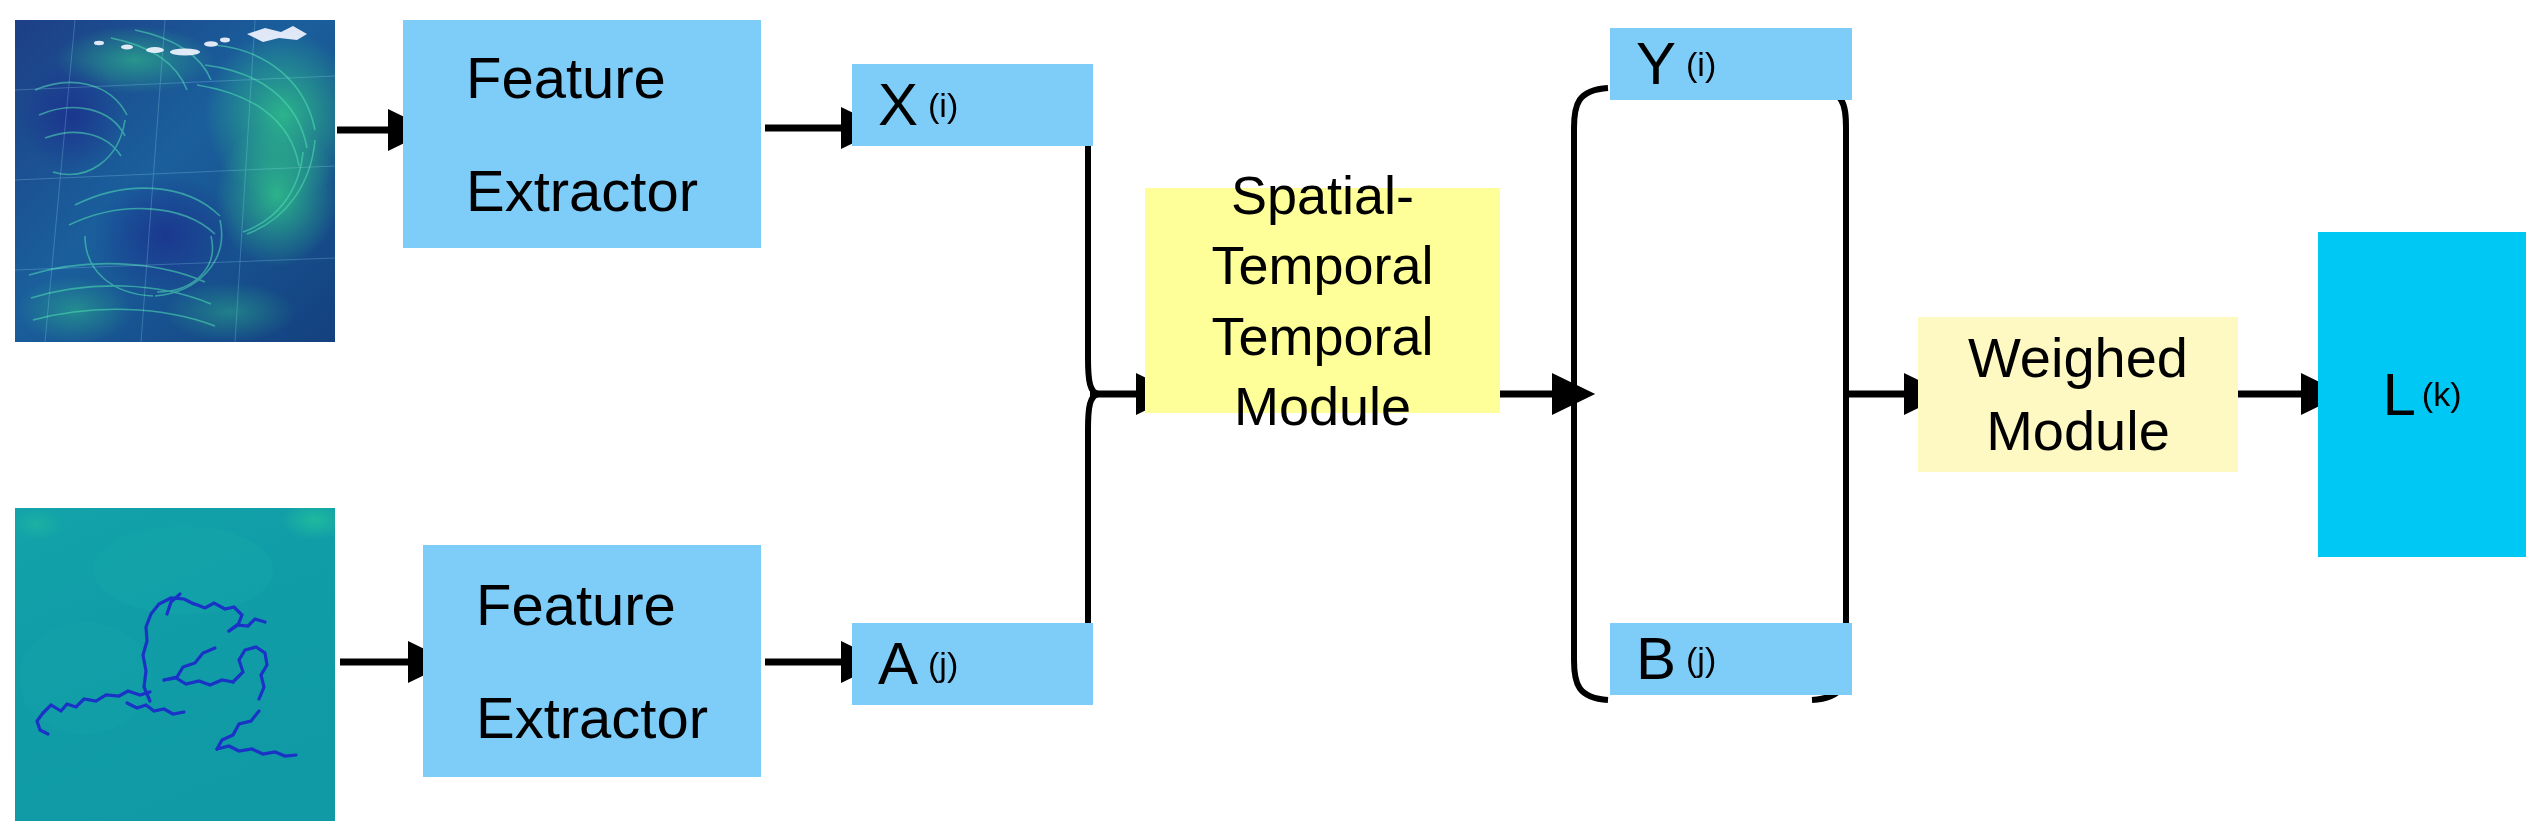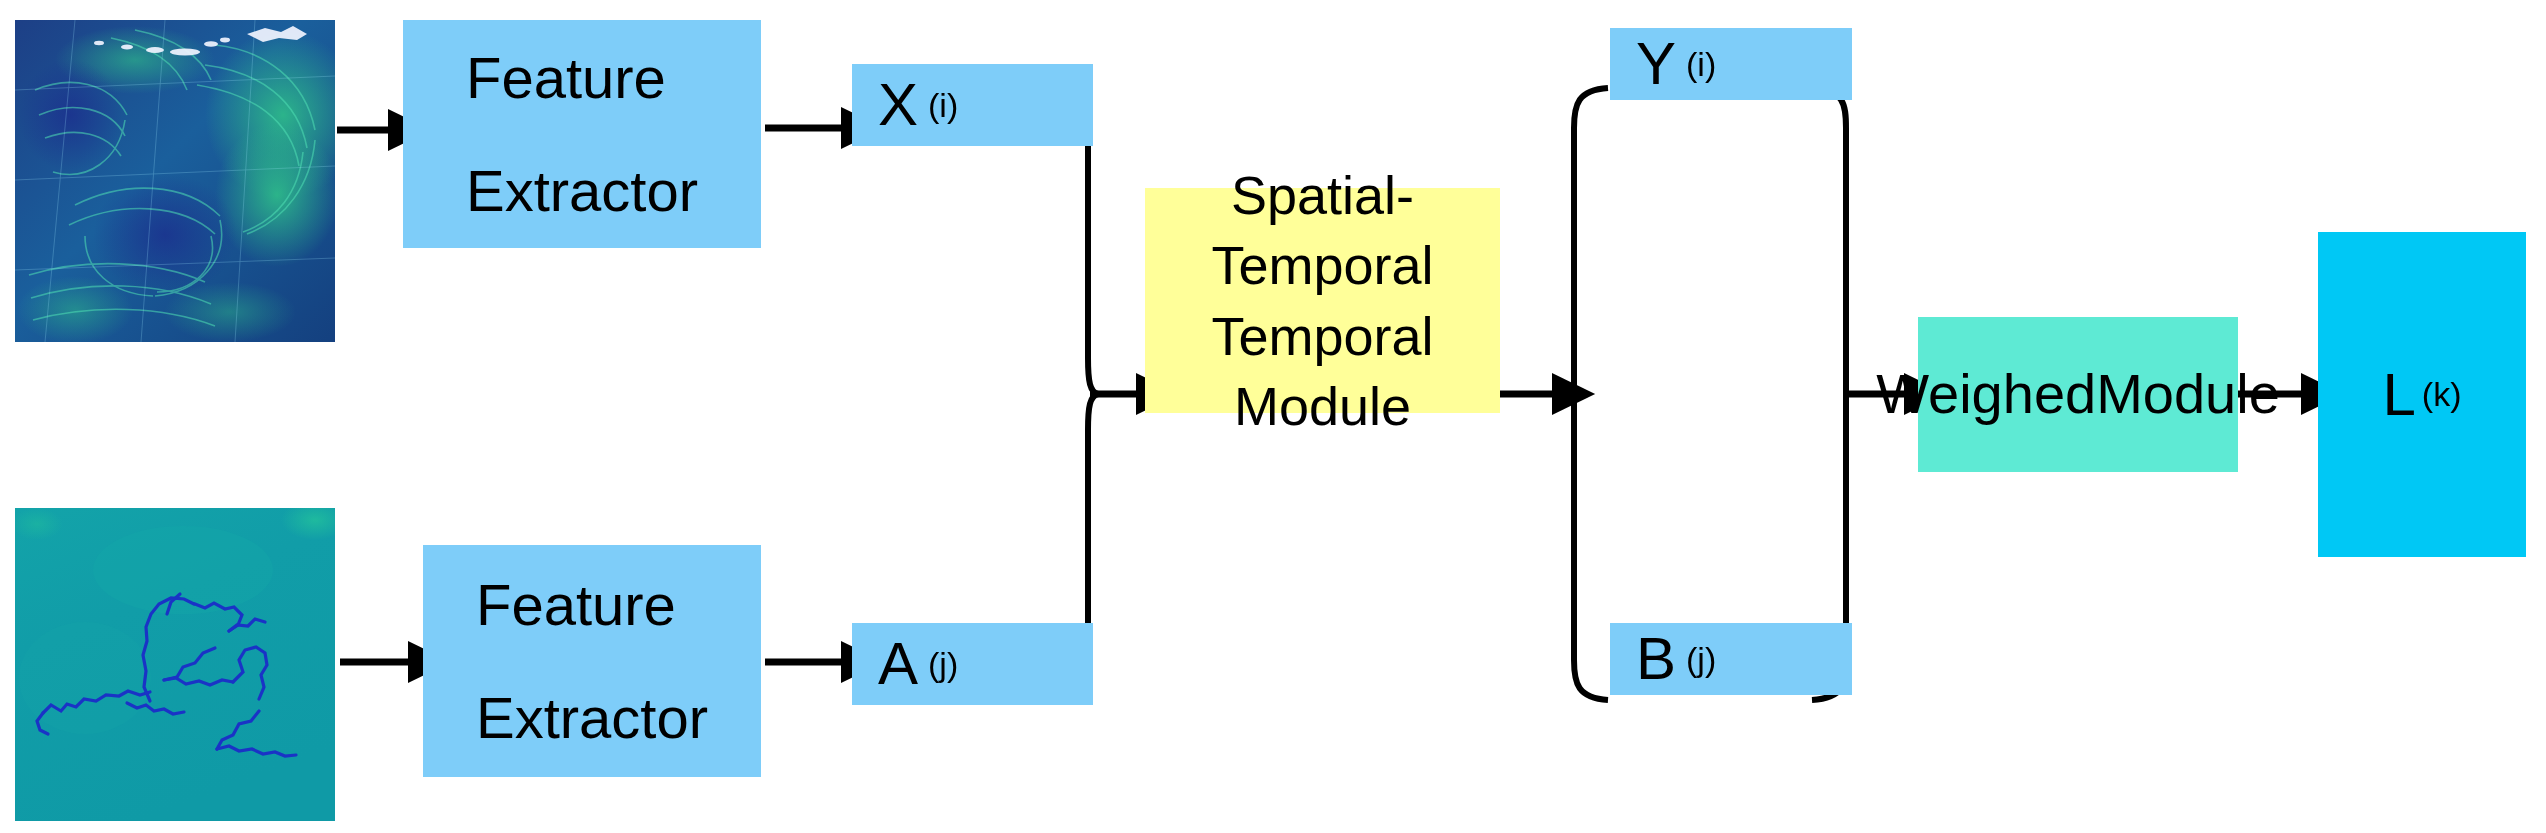--- a/index.html
+++ b/index.html
@@ -17,21 +17,21 @@
   .fe-box{background:#7ECDF9;font-size:58px;}
   .fe-box .ln{display:block;}
   .fe-box .ln.first{margin-bottom:38px;}
 
   .var-box{background:#7ECDF9;font-size:60px;justify-content:flex-start;padding-left:26px;}
   .var-box sup{font-size:34px;vertical-align:super;margin-left:10px;letter-spacing:0px;}
 
   .attn-box{background:#FFFF99;font-size:54px;flex-direction:column;}
   .attn-box span{display:block;}
 
-  .weighed-box{background:#5eead4;font-size:56px;flex-direction:row;}
+  .weighed-box{background:#fef9c3;font-size:56px;flex-direction:column;}
   .weighed-box span{display:block;}
 
   .out-box{background:#00C8F5;font-size:60px;}
   .out-box sup{font-size:34px;vertical-align:super;margin-left:6px;}
 
   
   #wires{position:absolute;left:0;top:0;width:2546px;height:833px;pointer-events:none;}
 </style>
 </head>
 <body>

